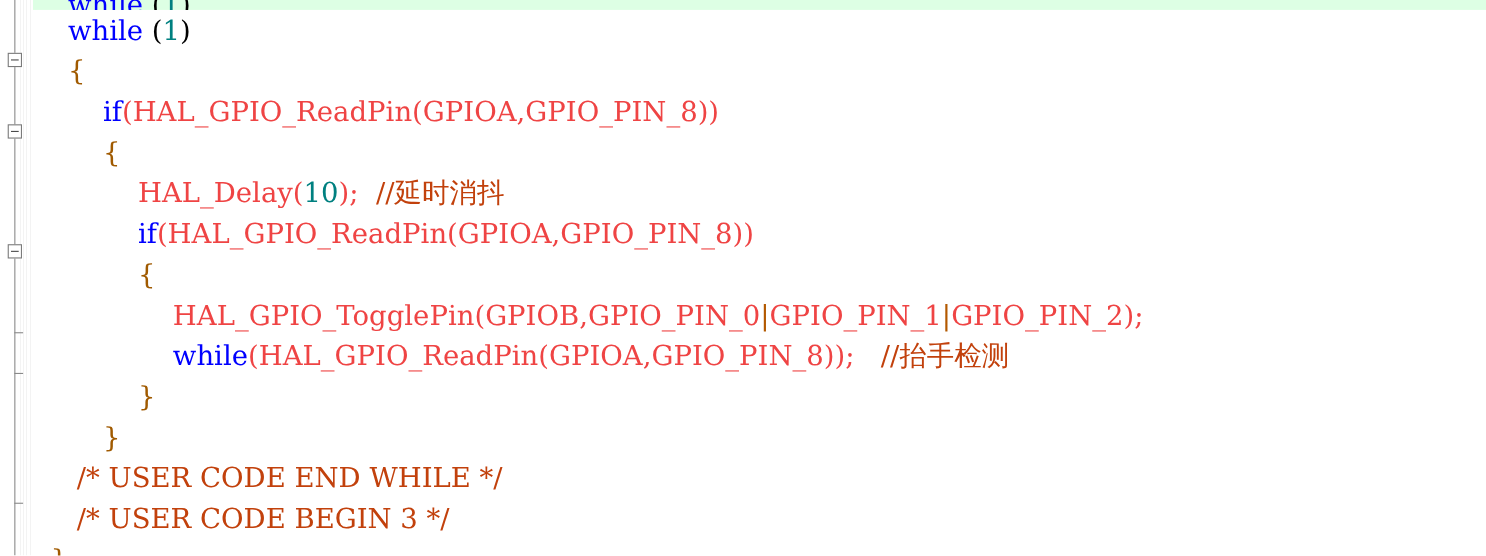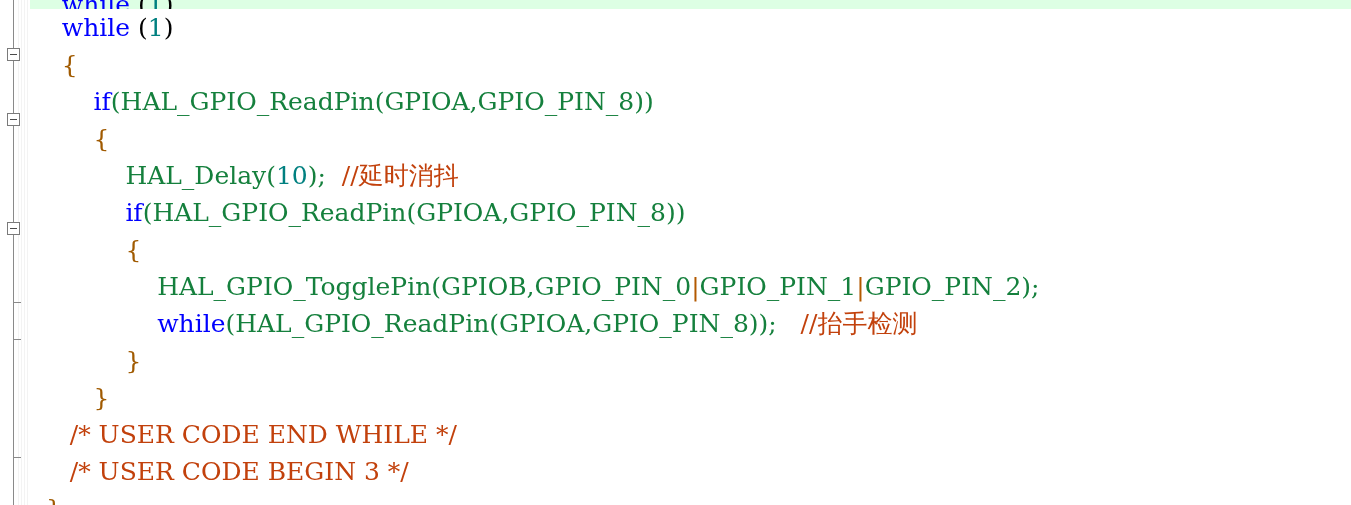--- a/index.html
+++ b/index.html
@@ -55,21 +55,21 @@
     color:#000000;
   }
   .ln.partial-top{height:9px;line-height:9px;overflow:hidden;}
 
   
   .kw   {color:#0000ff;}
   .num  {color:#008080;}
   .cmt  {color:#c2410c;}
   .brace{color:#a05a00;}
   .op   {color:#b35900;}
-  .id   {color:#15803d;}
+  .id   {color:#ef4444;}
   .pun  {color:#000000;}
 </style>
 </head>
 <body>
 
 <div id="root">
 
   <div class="top-band"></div>
 
   <div class="gutter">

